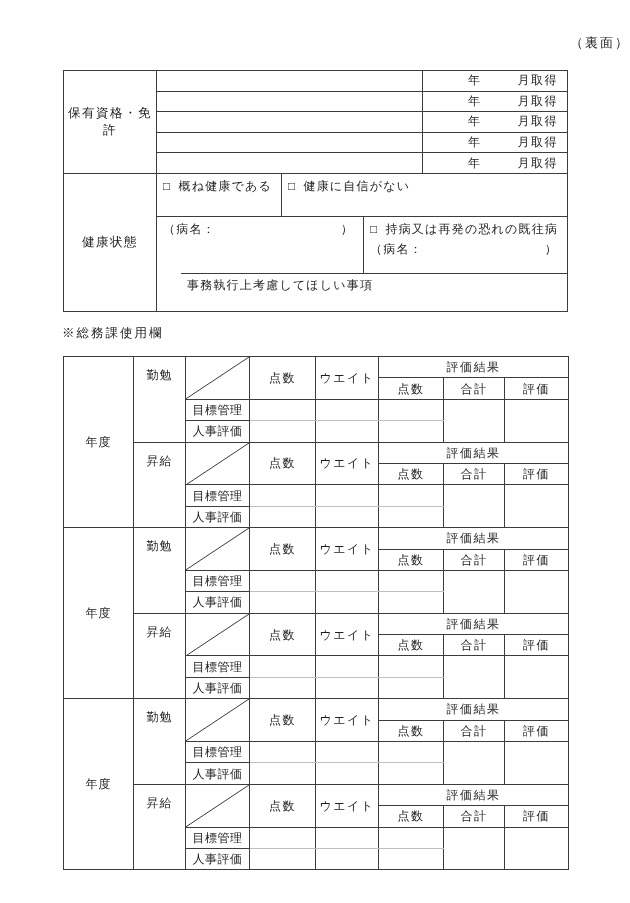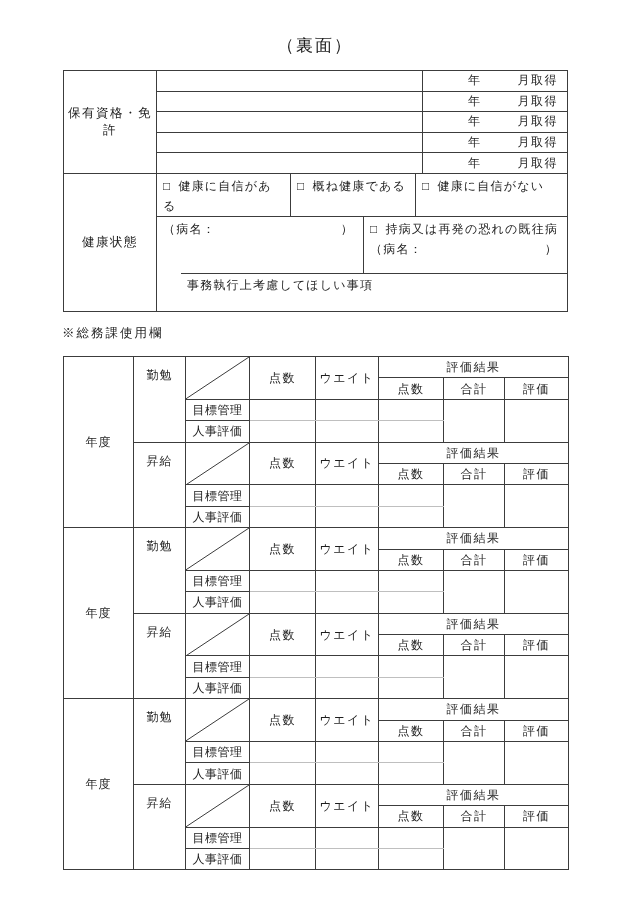--- a/index.html
+++ b/index.html
@@ -7,21 +7,21 @@
     width:630px;height:903px;background:#ffffff;
     font-family:"Liberation Serif","DejaVu Serif",serif;
     color:#1d1d1d;
     -webkit-font-smoothing:antialiased;
   }
   .page{position:relative;width:630px;height:903px;background:#fff;overflow:hidden;}
 
   
   .title{
     position:absolute;top:34px;left:0;width:100%;
-    text-align:center;font-size:17px;letter-spacing:2px;
+    text-align:right;font-size:13px;letter-spacing:2px;
   }
 
   
   .box1{
     position:absolute;left:63px;top:70px;width:505px;height:242px;
     border:1px solid #3c3c3c;box-sizing:border-box;
     font-size:12px;
   }
   .sec{display:flex;box-sizing:border-box;}
   .side-label{
@@ -130,23 +130,20 @@
     </div>
   </div>
 </div>
     </div>
 
     <div class="sec secB">
       <div class="side-label">健康状態</div>
       <div class="hrows">
 
         <div class="hrow hrow1">
-          <div class="hcell opt1">
-            <span class="chk">□</span><span>健康に自信がある</span>
-          </div>
           <div class="hcell opt2">
             <span class="chk">□</span><span>概ね健康である</span>
           </div>
           <div class="hcell opt3">
             <span class="chk">□</span><span>健康に自信がない</span>
           </div>
         </div>
 
         <div class="hrow hrow2">
           <div class="hcell ill1">

